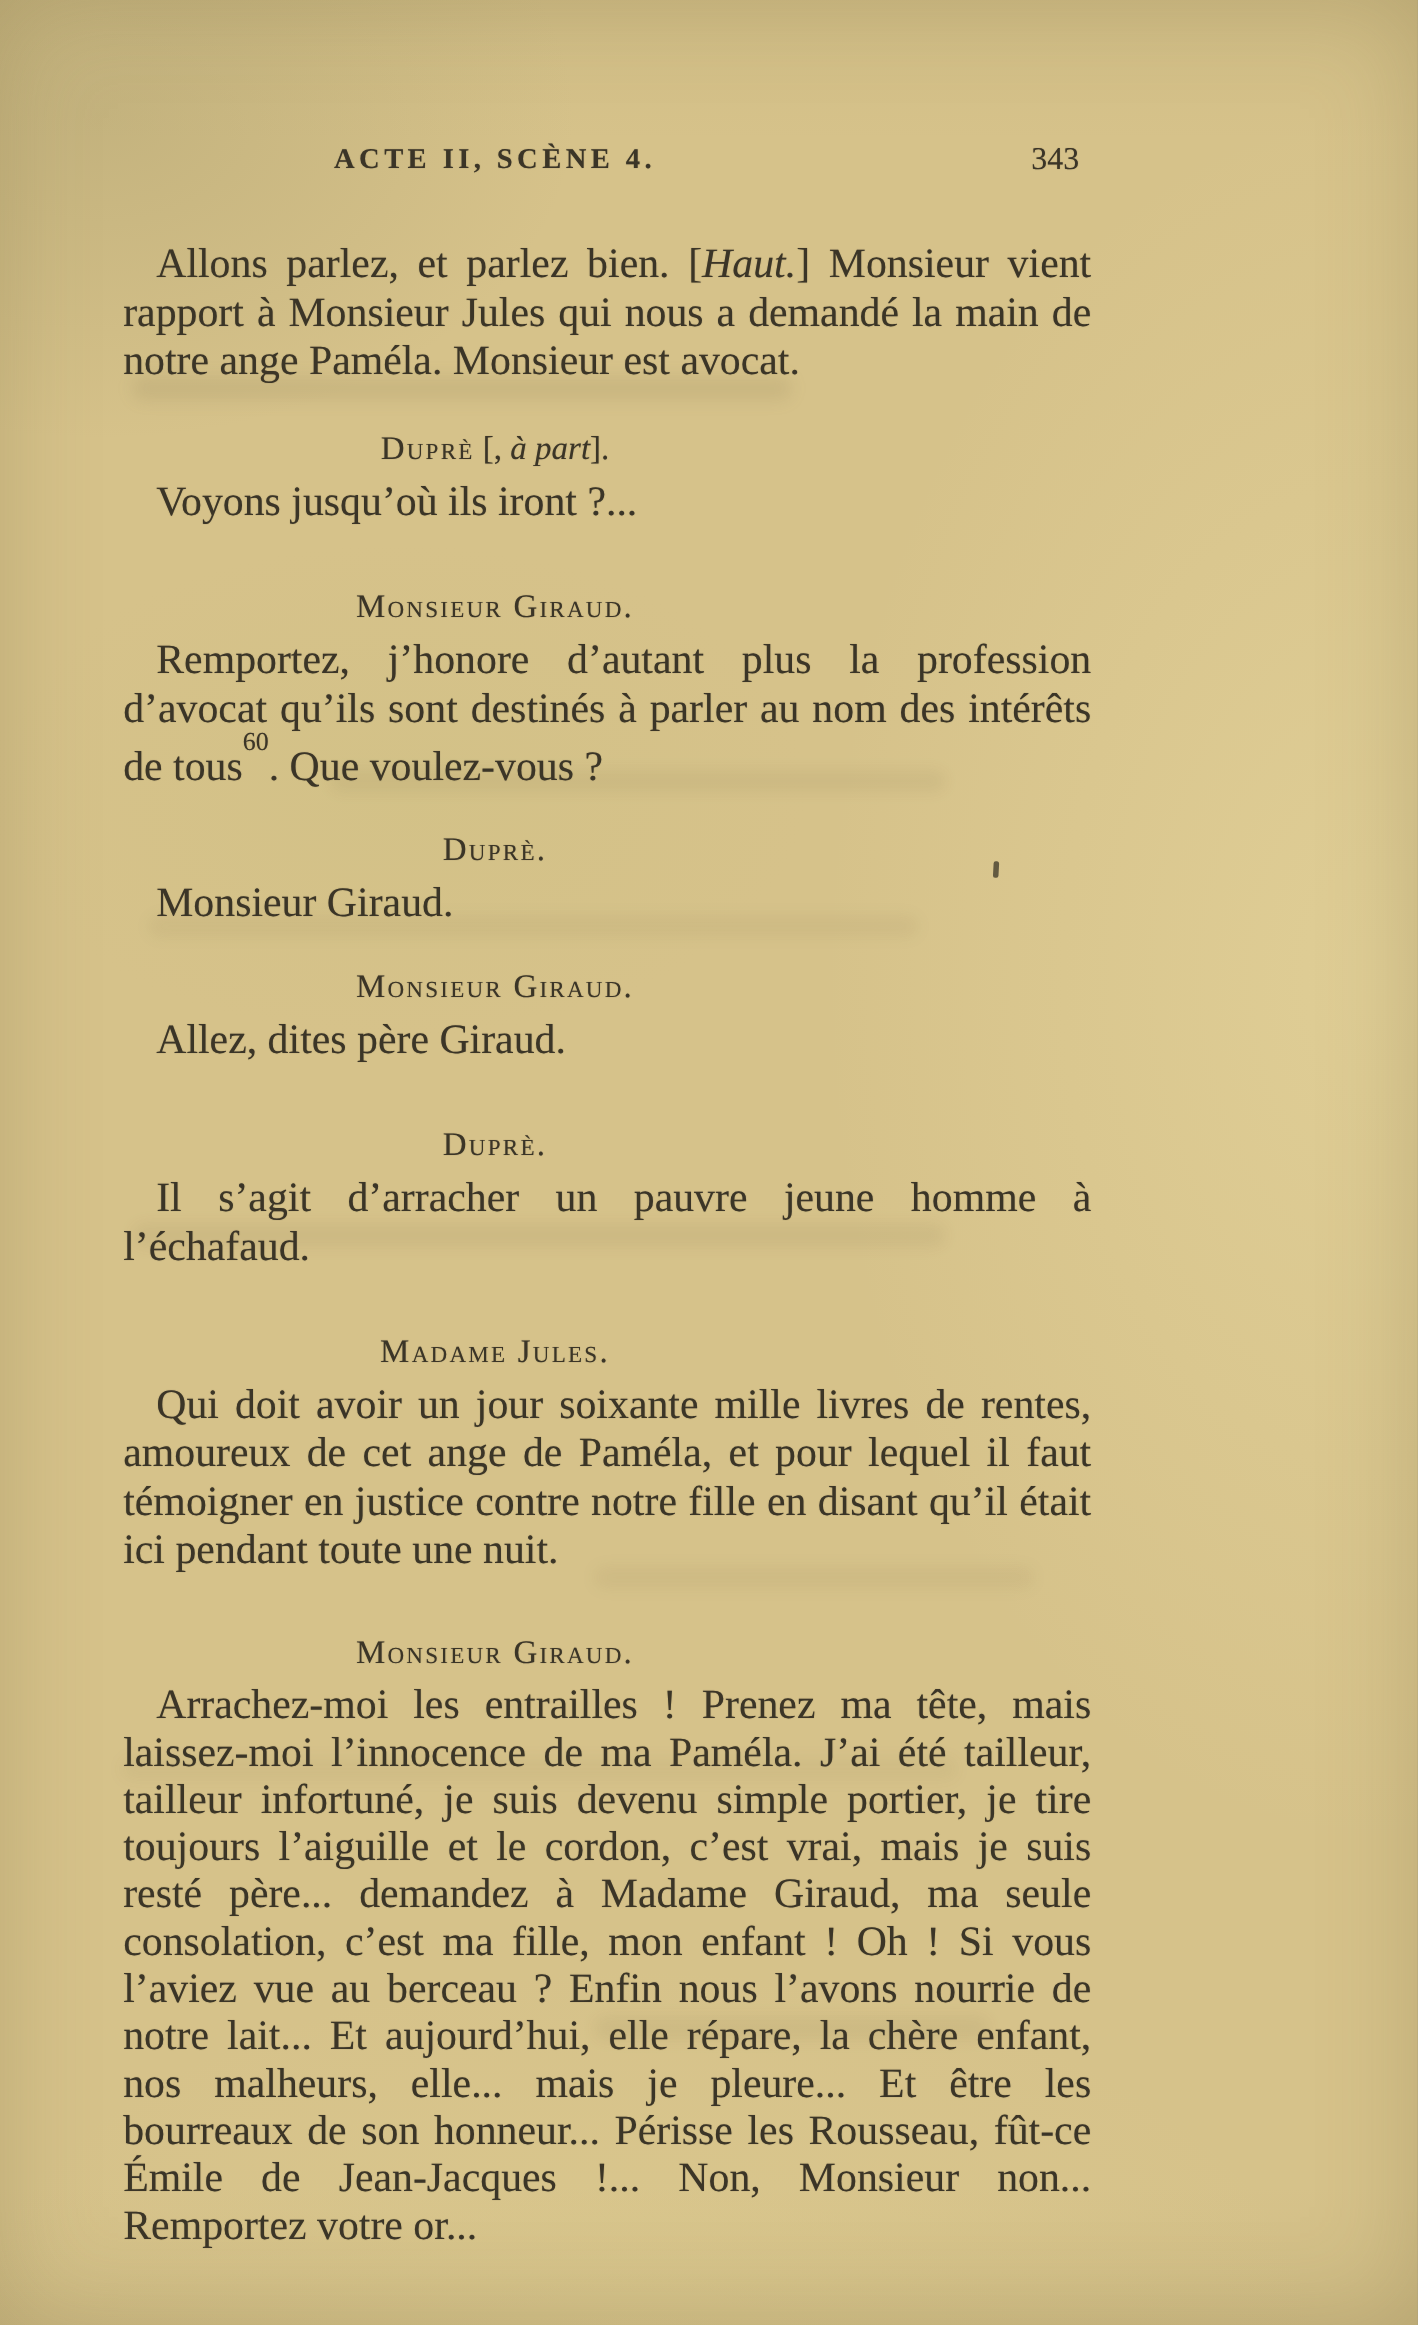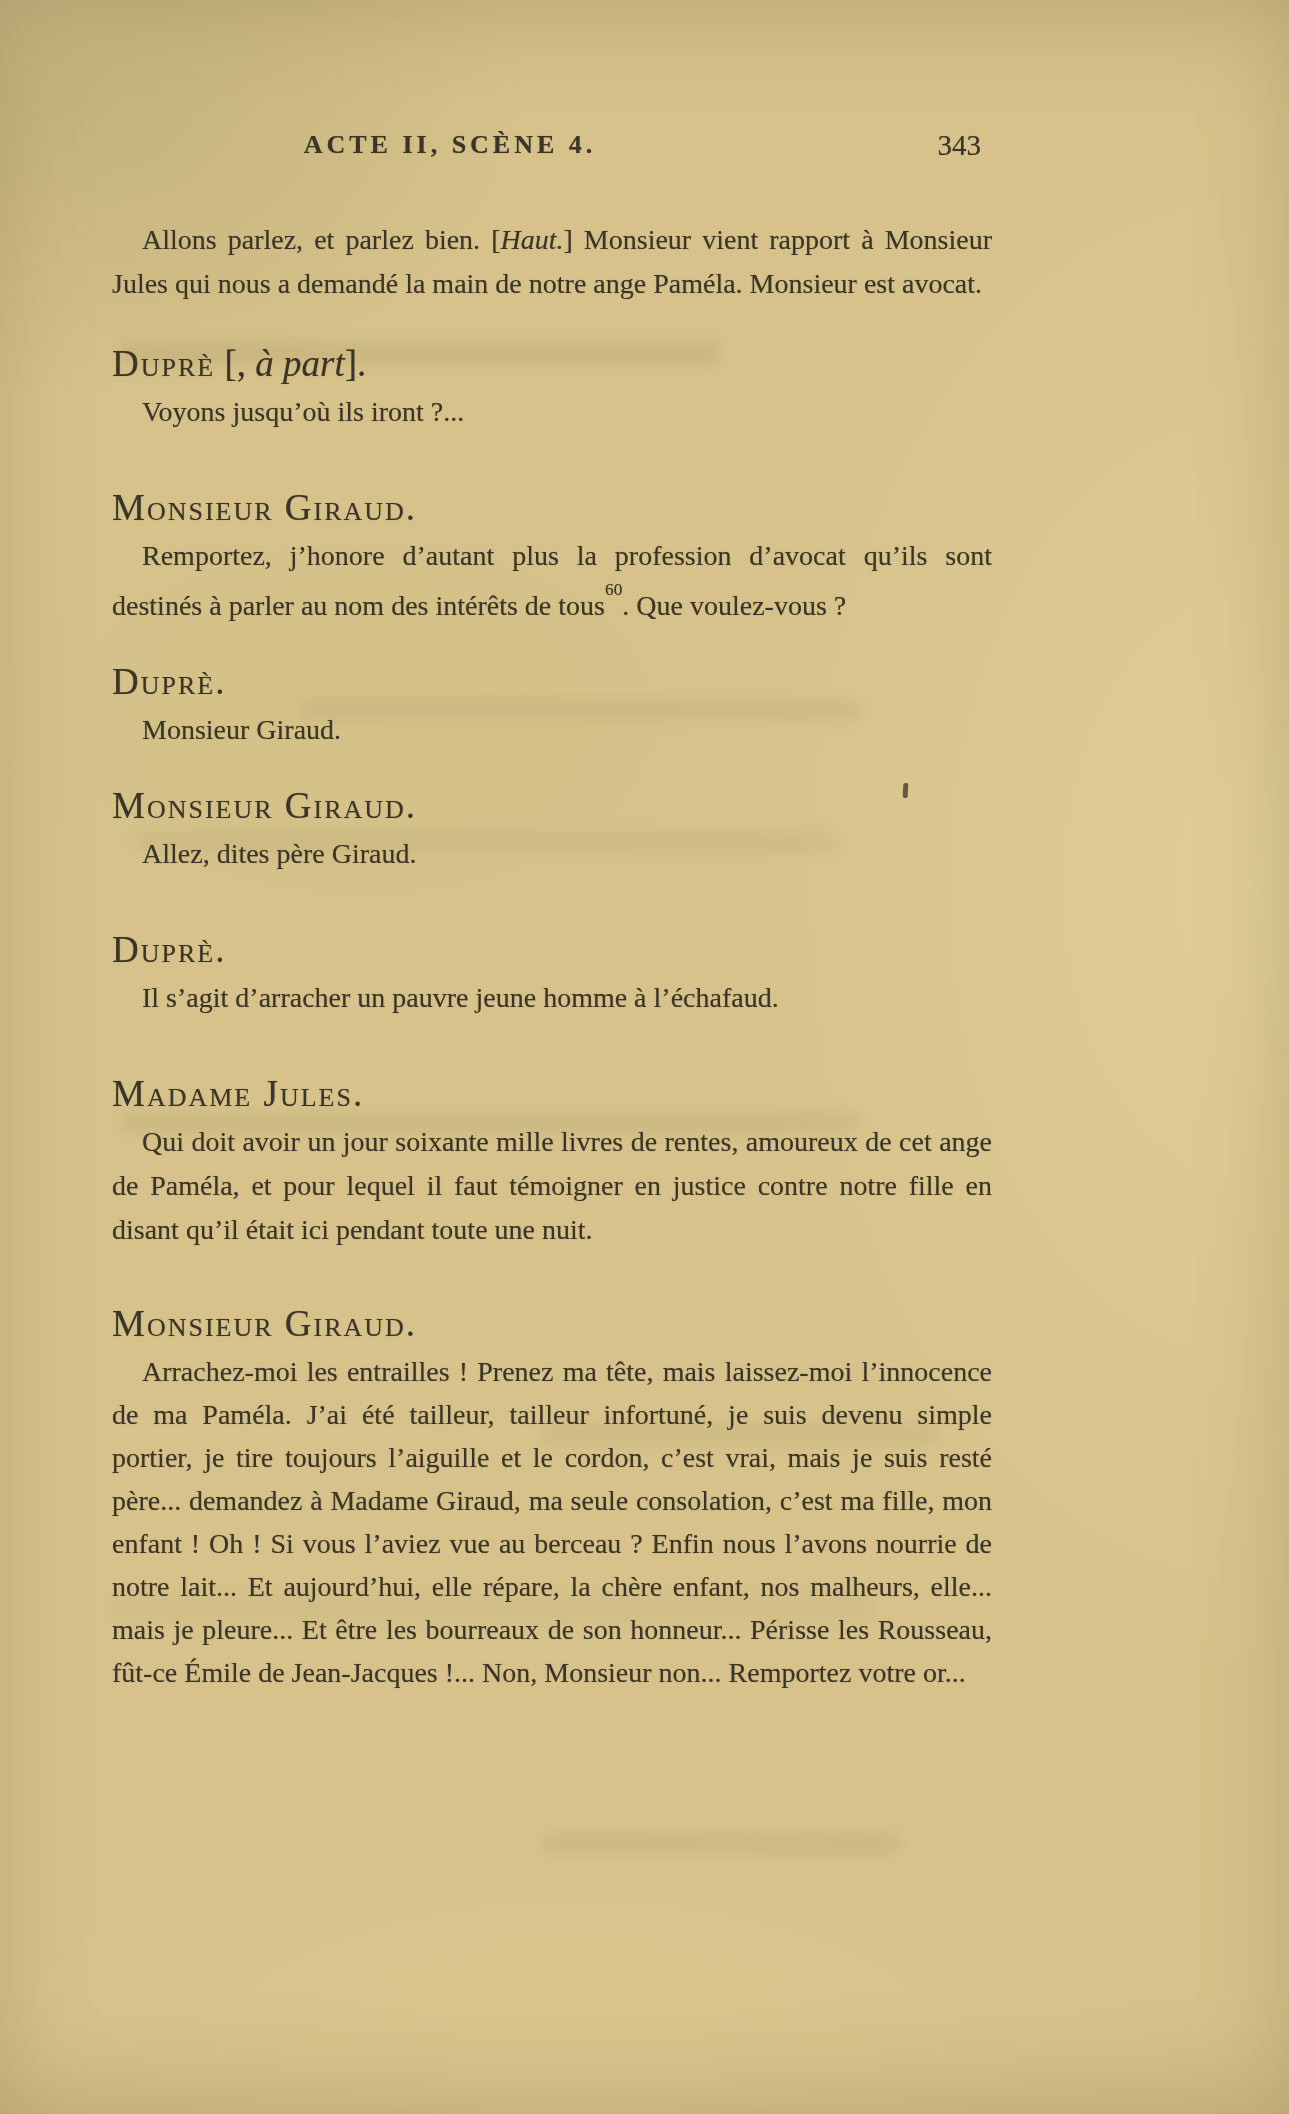--- a/index.html
+++ b/index.html
@@ -59,31 +59,32 @@
     font-size: 26px;
   }
   .folio {
     position: absolute;
     right: 11px;
     top: 0;
     font-size: 29px;
   }
   .speech {
     margin: 4px 0 0 0;
-    font-size: 28px;
+    font-size: 38px;
     line-height: 44px;
     text-align: justify;
     text-indent: 30px;
   }
   .speech.first { margin-top: 56px; }
   .speech.long { line-height: 43px; }
   .speaker {
     margin: 0;
     padding-right: 204px;       
-    font-size: 37px;
+    text-align: center;
+    font-size: 30px;
     line-height: 44px;
     font-weight: normal;
     font-variant: small-caps;
     letter-spacing: 2px;
   }
   .speaker .plain { font-variant: normal; letter-spacing: 0; }
   .speaker em { font-variant: normal; letter-spacing: 0; }
   .mt36 { margin-top: 36px; }
   .mt32 { margin-top: 32px; }
   .mt50 { margin-top: 50px; }

